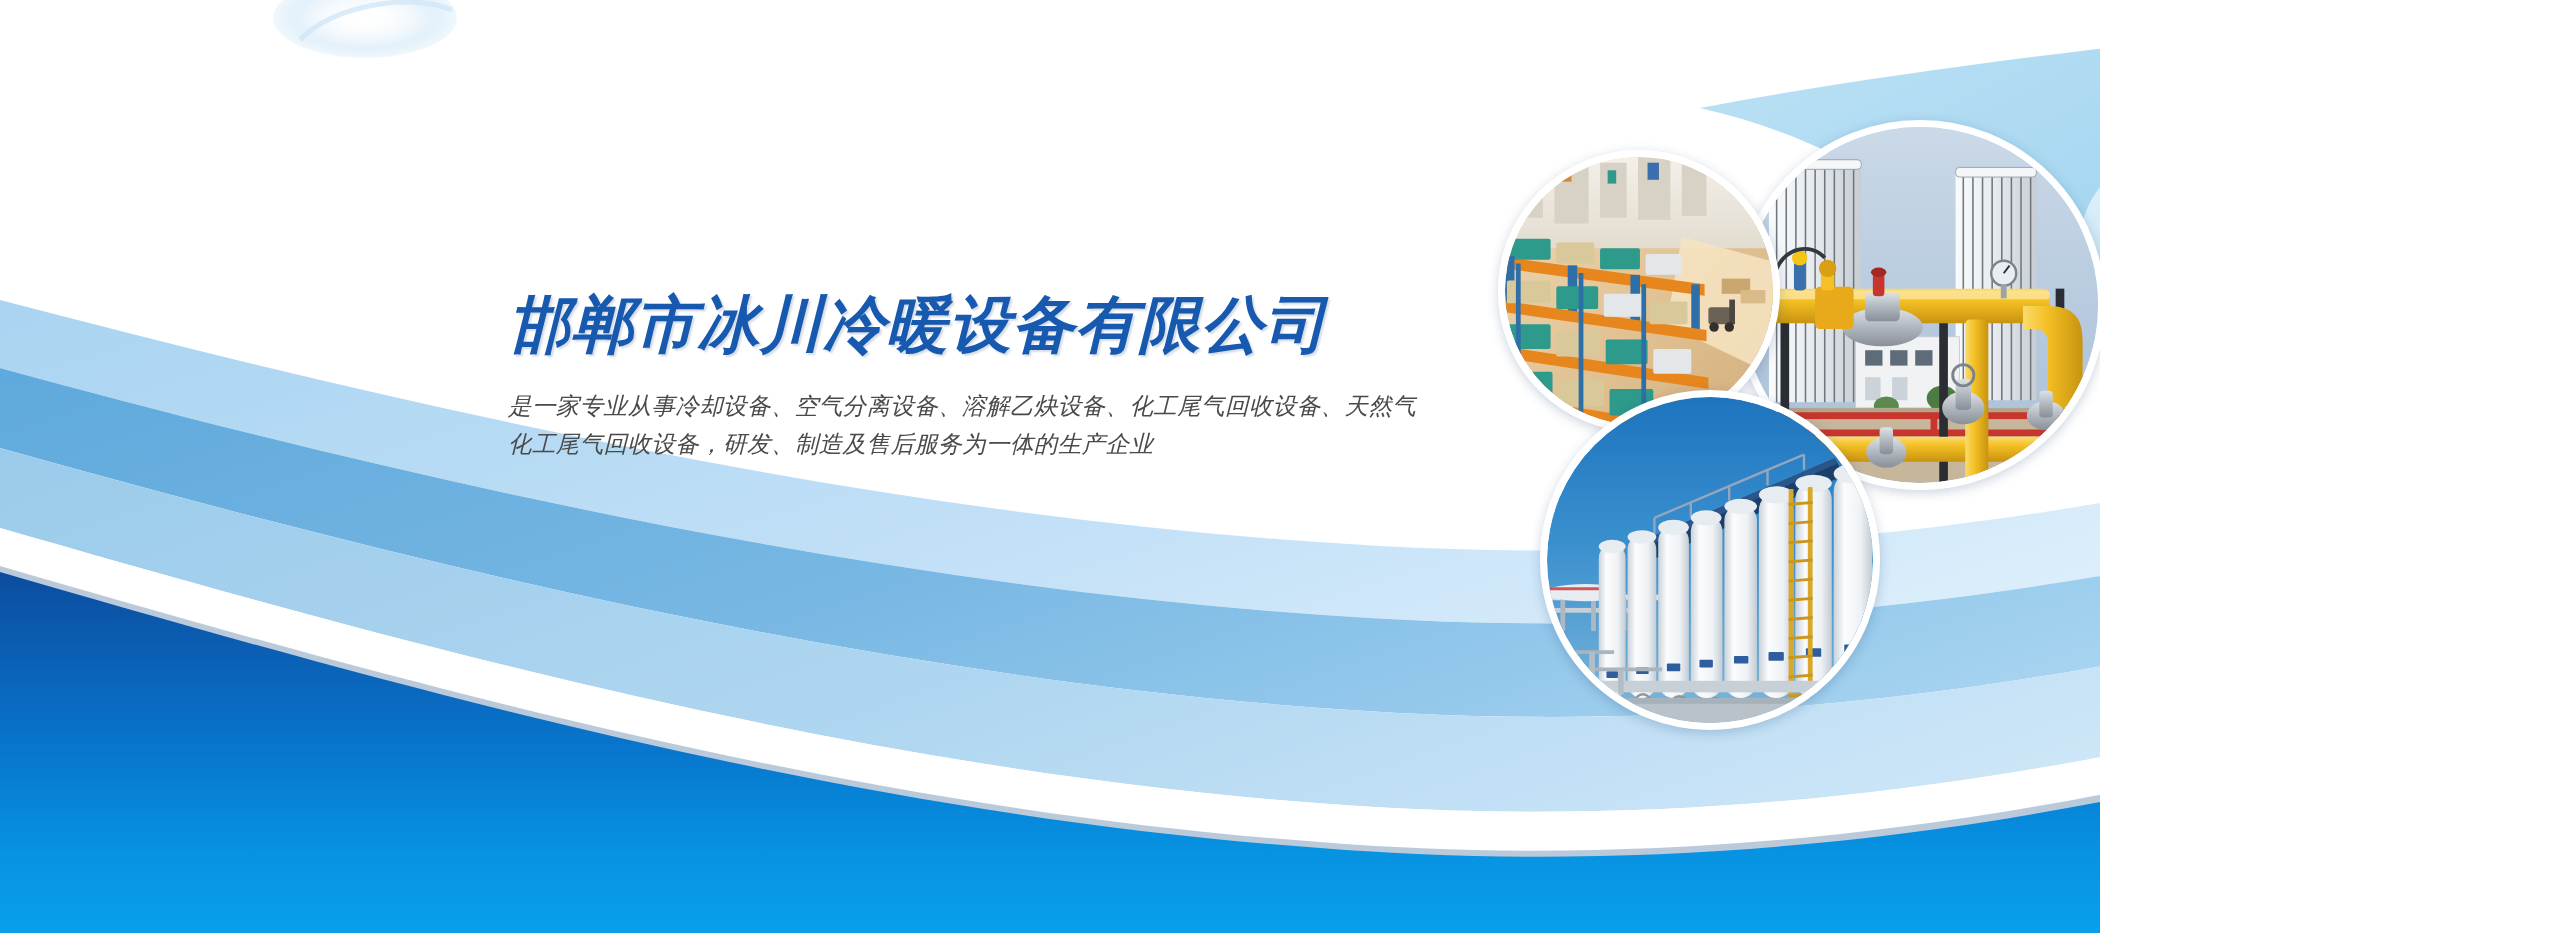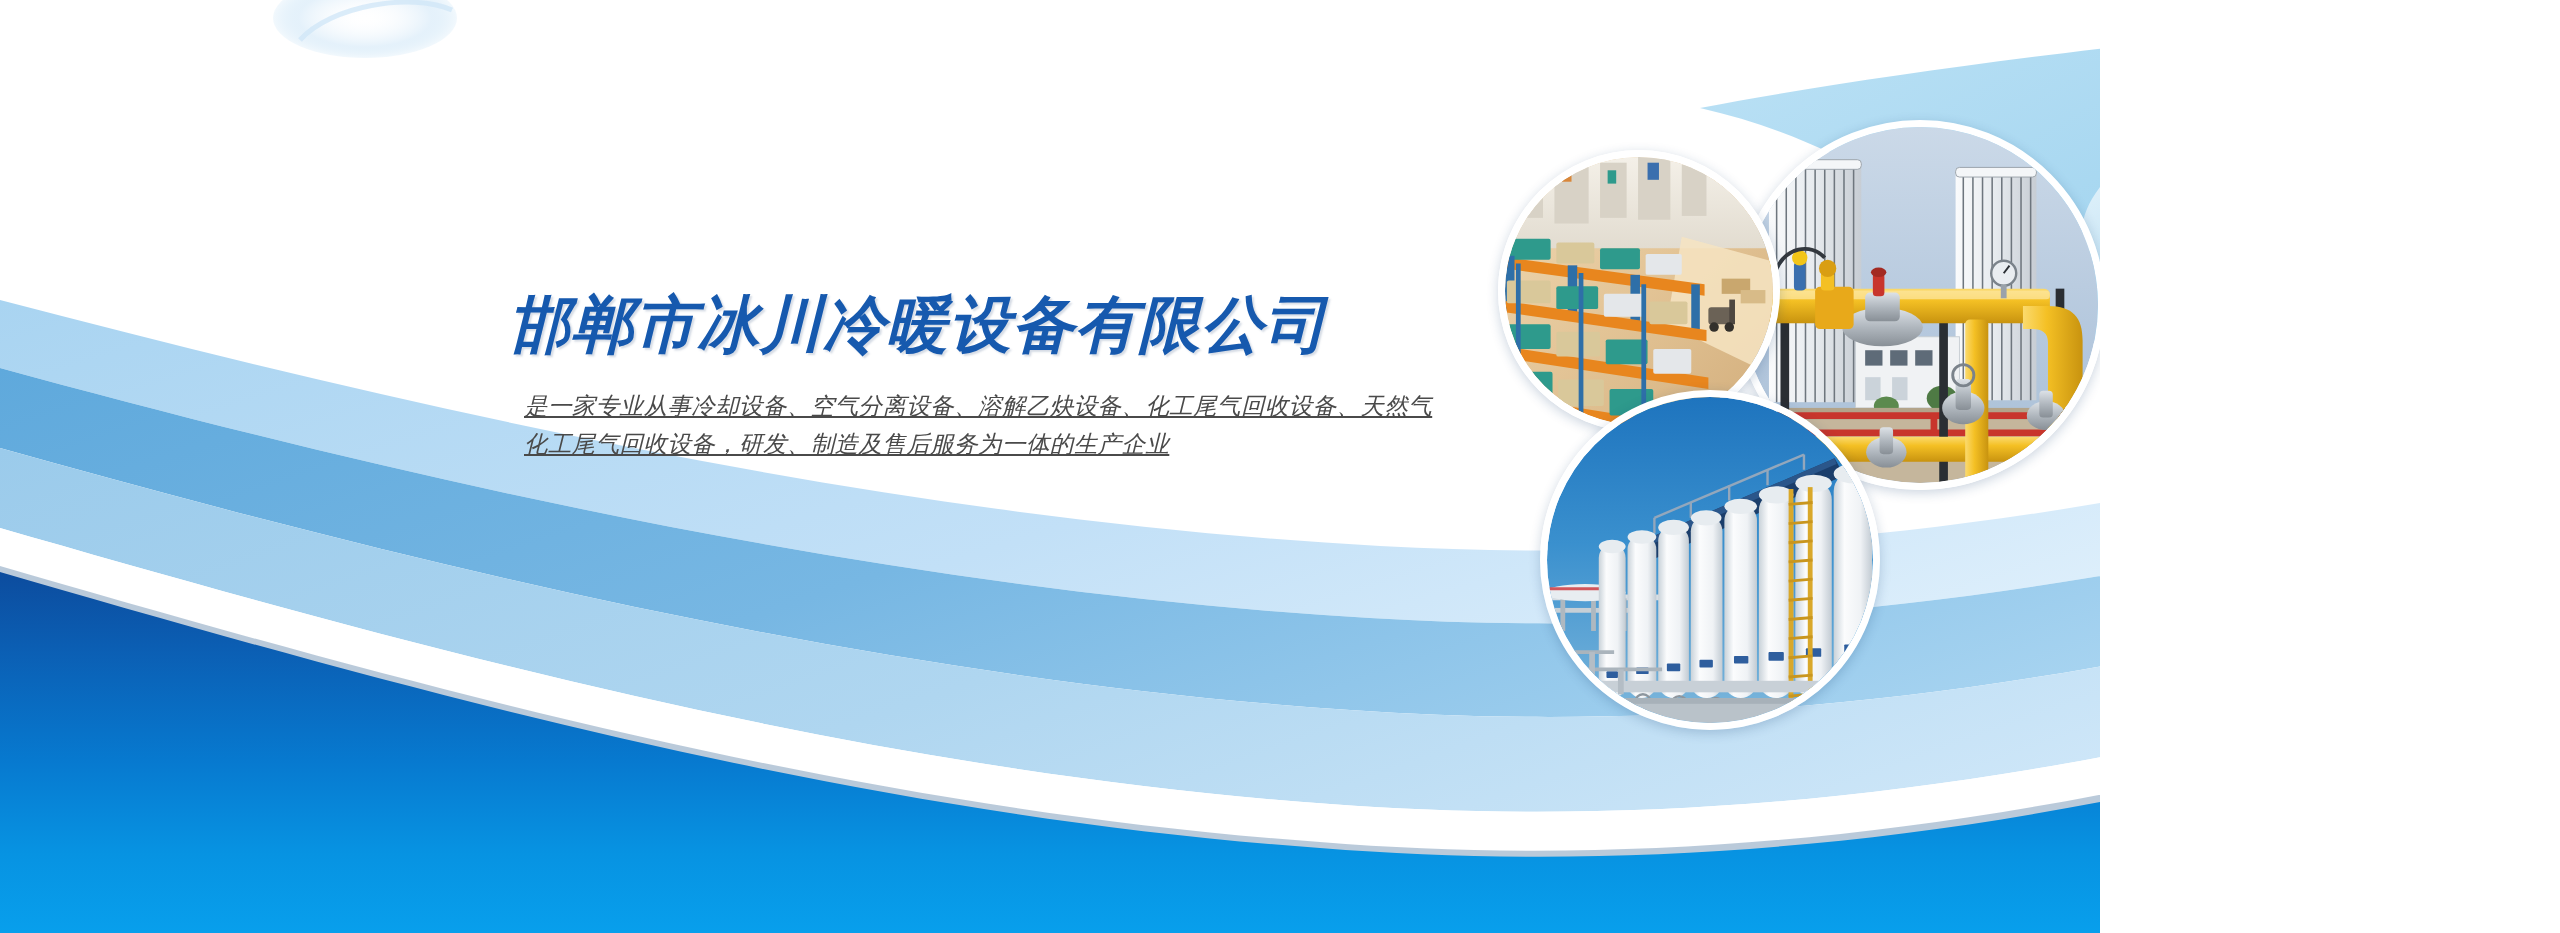--- a/index.html
+++ b/index.html
@@ -44,29 +44,28 @@
     font-style: italic;
     font-size: 62px;
     line-height: 1.05;
     letter-spacing: 1px;
     color: #1659ae;
     white-space: nowrap;
     text-shadow: 2px 2px 2px rgba(120,140,170,0.30);
     margin: 0;
   }
   #subtitle {
-    margin: 30px 0 0 16px;
+    margin: 30px 0 0 0;
     font-family: "Liberation Sans", "DejaVu Sans", sans-serif;
     font-style: italic;
     font-size: 23.5px;
     line-height: 1.62;
     letter-spacing: 0.4px;
     color: #4a4a4a;
     width: 630px;
-    text-decoration: underline;
   }
   #subtitle .sub-line { display: block; white-space: nowrap; }
 
   
   #collage {
     position: absolute;
     left: 1480px;
     top: 120px;
     width: 680px;
     height: 680px;

